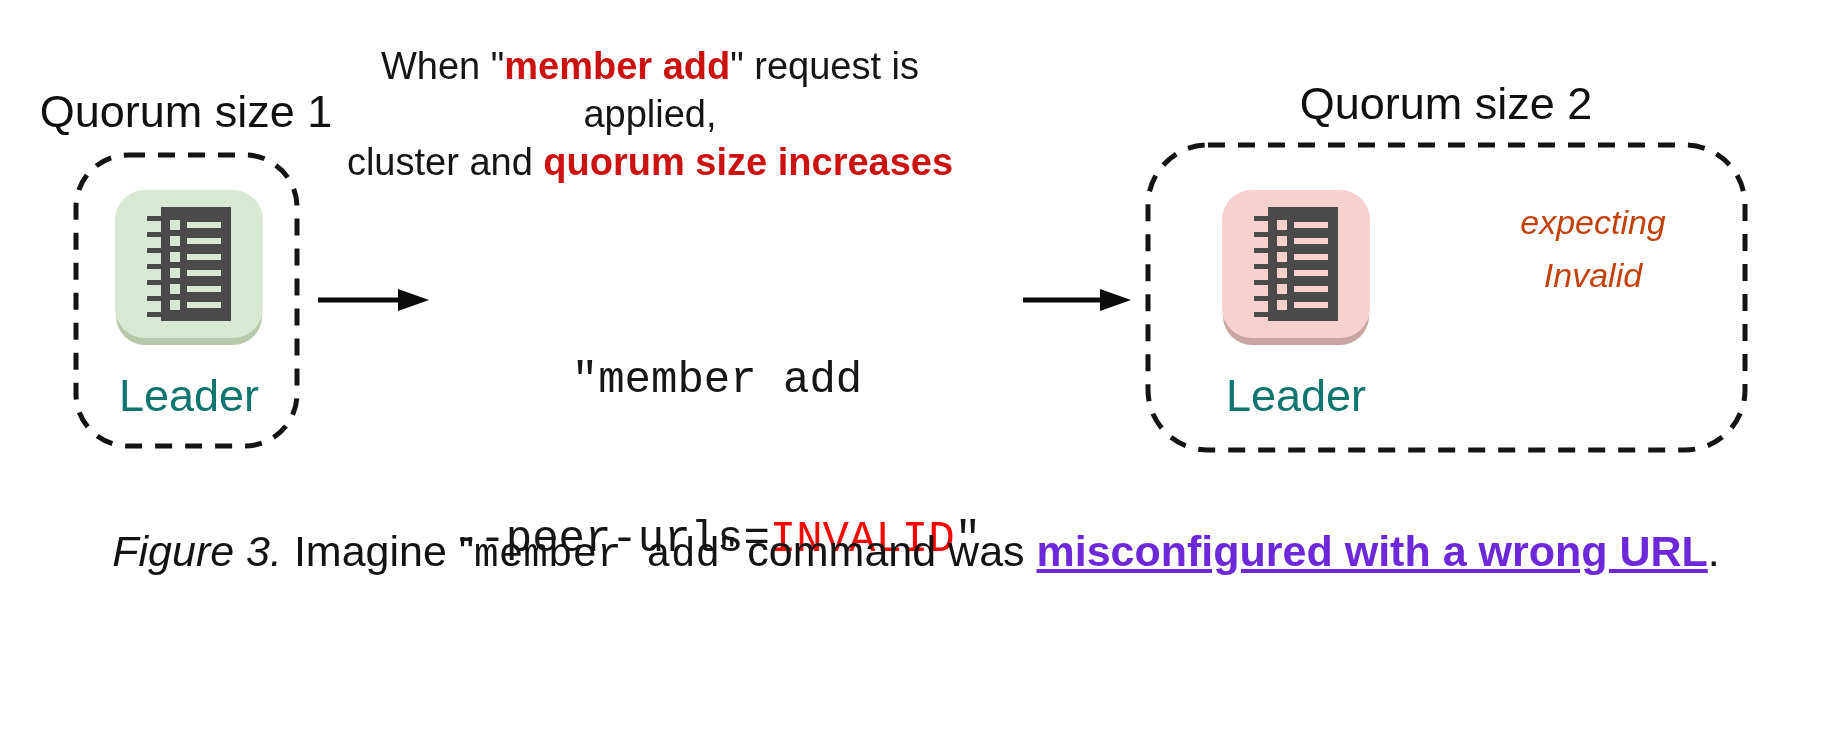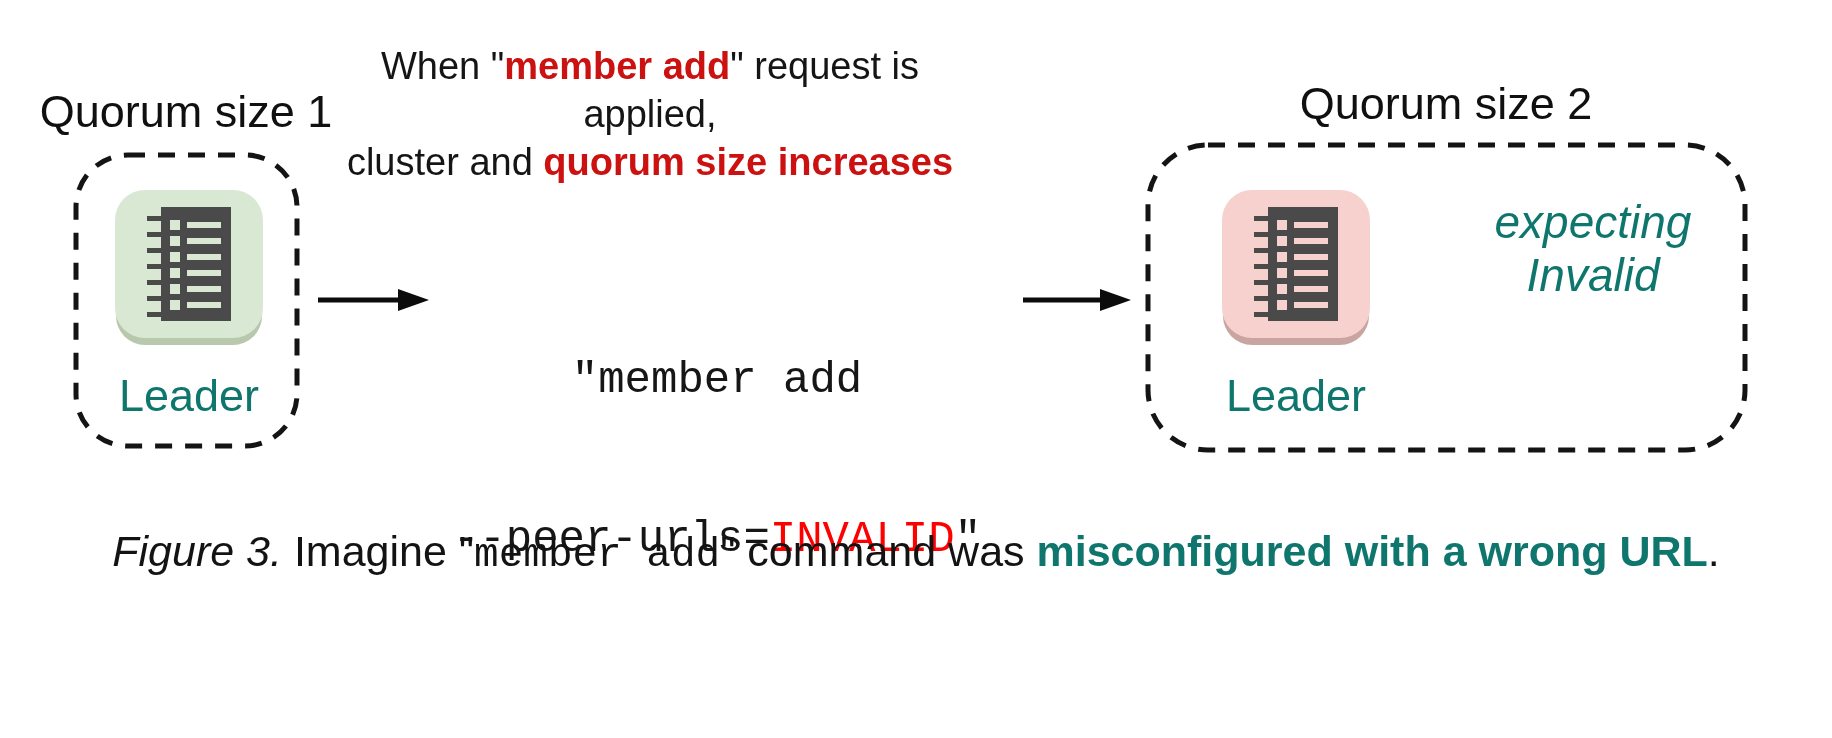--- a/index.html
+++ b/index.html
@@ -41,32 +41,32 @@
   .annotation .em{color:#cc1111;font-weight:bold;}
 
   .command{
     font-family:"Liberation Mono",monospace;
     font-size:44px;line-height:53px;color:#161616;
     white-space:pre;
   }
   .command .invalid{color:#ff0000;}
 
   .expectation{
-    font-size:46px;line-height:53px;font-style:italic;color:#0f766e;
+    font-size:34px;line-height:53px;font-style:italic;color:#c2410c;
   }
   .warning{
     font-size:42px;line-height:48px;font-weight:bold;color:#ff0000;white-space:nowrap;
   }
 
   .caption{
     font-size:43px;line-height:54px;color:#131313;
   }
   .caption .fig{font-style:italic;}
   .caption .mono{font-family:"Liberation Mono",monospace;font-size:41px;}
-  .caption .em{color:#0f766e;font-weight:bold;}
+  .caption .em{color:#6d28d9;font-weight:bold;text-decoration:underline;}
 </style>
 </head>
 <body>
 
 <div class="page">
 
   <div class="abs cluster-title center" style="left:36px;top:88px;width:300px;">Quorum size 1</div>
 
   <svg class="abs dashed-box-svg" style="left:73px;top:152px;" width="227" height="297">
     <rect x="3" y="3" width="221" height="291" rx="52" ry="52" fill="none" stroke="#141414" stroke-width="5" stroke-dasharray="17 13"></rect>

